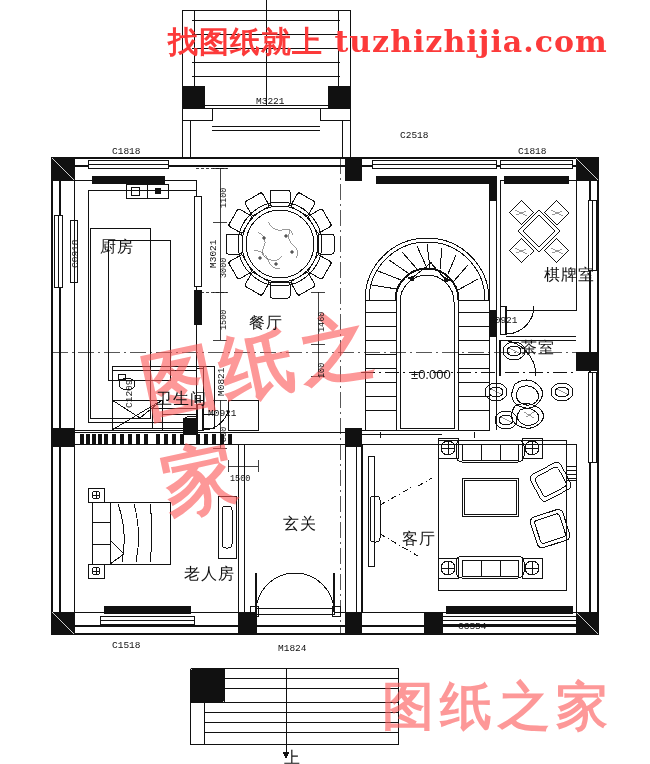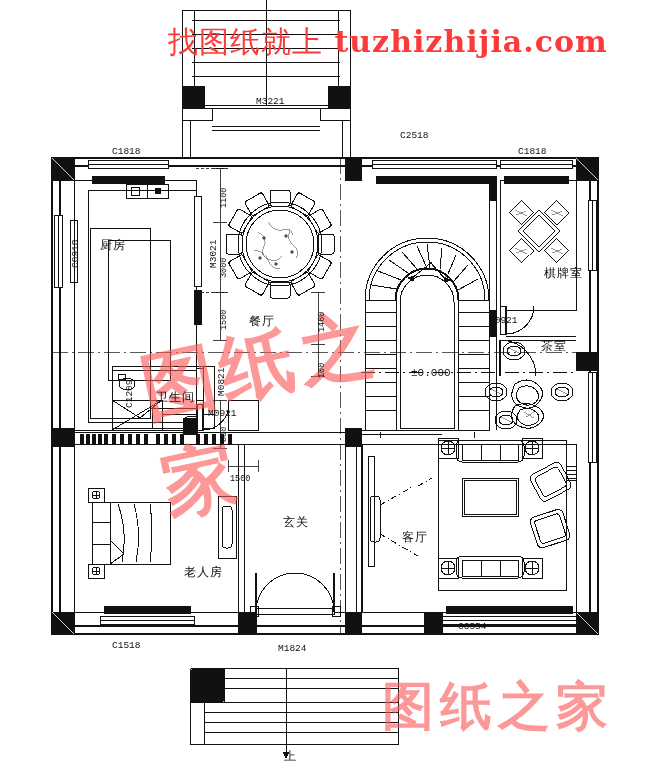--- a/index.html
+++ b/index.html
@@ -4,36 +4,36 @@
 <style>
   html,body{margin:0;padding:0;background:#ffffff;}
   body{width:650px;height:764px;overflow:hidden;
        font-family:"Liberation Sans","DejaVu Sans",sans-serif;}
   #stage{position:relative;width:650px;height:764px;background:#fff;}
   svg#plan{position:absolute;left:0;top:0;width:650px;height:764px;}
 
   .wm-top{position:absolute;left:168px;top:22px;font-size:30px;font-weight:bold;
           color:#fc3a3a;letter-spacing:1px;white-space:nowrap;
           font-family:"DejaVu Serif","Liberation Serif",serif;}
-  .wm-top .cn{font-family:"DejaVu Sans","Liberation Sans",sans-serif;font-weight:normal;}
+  .wm-top .cn{font-family:"DejaVu Sans","Liberation Sans",sans-serif;font-weight:bold;}
   .wm-mid{position:absolute;left:150px;top:310px;width:290px;height:200px;
           color:rgba(252,88,88,.62);font-size:74px;font-weight:bold;
           font-family:"DejaVu Sans","Liberation Sans",sans-serif;
           transform:rotate(-12deg);pointer-events:none;letter-spacing:6px;}
   .wm-bot{position:absolute;left:382px;top:672px;color:rgba(252,88,88,.62);
           font-size:52px;font-weight:bold;letter-spacing:6px;
           font-family:"DejaVu Sans","Liberation Sans",sans-serif;}
   .lbl{position:absolute;font-size:9px;color:#111;white-space:nowrap;
        font-family:"DejaVu Sans","Liberation Sans",sans-serif;}
-  .lbl.cn{font-size:12px;letter-spacing:1px;}
+  .lbl.cn{font-size:16px;letter-spacing:1px;}
   .lbl.code{font-family:"Liberation Mono","DejaVu Sans Mono",monospace;font-size:9.5px;}
   .lbl.dim{font-family:"Liberation Mono","DejaVu Sans Mono",monospace;font-size:8.5px;}
   .rot90{transform:rotate(-90deg);transform-origin:0 0;}
-  .elev{position:absolute;font-family:Liberation Mono, monospace;
-        font-size:11px;color:#111;}
+  .elev{position:absolute;font-family:Liberation Sans, sans-serif;
+        font-size:13px;color:#111;}
 </style>
 </head>
 <body>
 
 <div id="stage">
 
   <svg id="plan" viewBox="0 0 650 764" xmlns="http://www.w3.org/2000/svg">
     <rect x="0" y="0" width="650" height="764" fill="#ffffff"></rect>
     <g stroke="#111" fill="none" stroke-width="1" shape-rendering="crispEdges">
 
@@ -511,21 +511,21 @@
   <div class="wm-top">
     <span class="cn">找图纸就上</span>
     <span>tuzhizhijia.com</span>
   </div>
   <div class="wm-mid">图纸之家</div>
   <div class="wm-bot">图纸之家</div>
 
   <div class="lbl cn" style="left:100px;top:237px">厨房</div>
   <div class="lbl cn" style="left:249px;top:313px">餐厅</div>
   <div class="lbl cn" style="left:544px;top:265px">棋牌室</div>
-  <div class="lbl cn" style="left:541px;top:338px">茶室</div>
+  <div class="lbl cn" style="left:521px;top:338px">茶室</div>
   <div class="lbl cn" style="left:156px;top:389px">卫生间</div>
   <div class="lbl cn" style="left:184px;top:564px">老人房</div>
   <div class="lbl cn" style="left:283px;top:514px">玄关</div>
   <div class="lbl cn" style="left:402px;top:529px">客厅</div>
 
   <div class="lbl code" style="left:256px;top:96px">M3221</div>
   <div class="lbl code" style="left:112px;top:146px">C1818</div>
   <div class="lbl code" style="left:400px;top:130px">C2518</div>
   <div class="lbl code" style="left:518px;top:146px">C1818</div>
   <div class="lbl code rot90" style="left:208px;top:268px">M3021</div>

